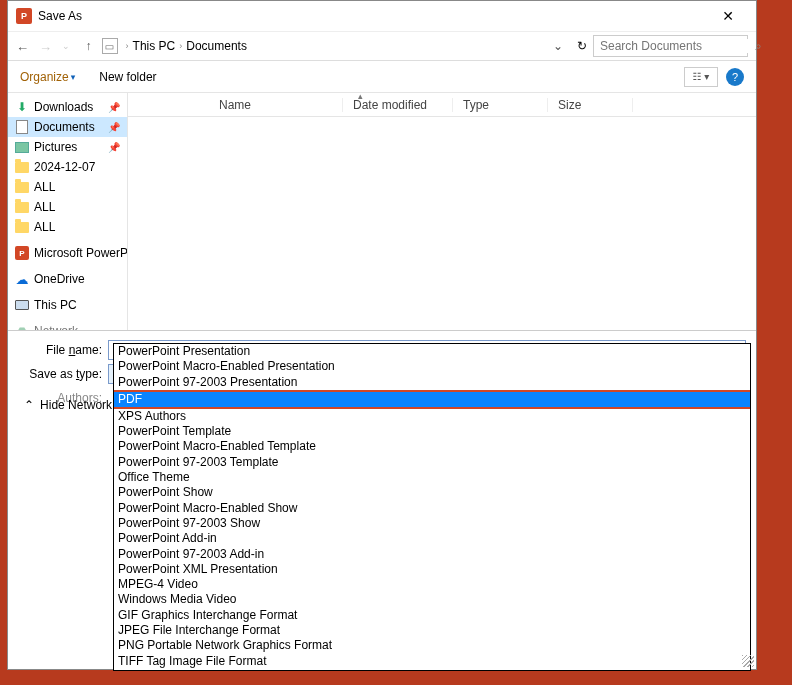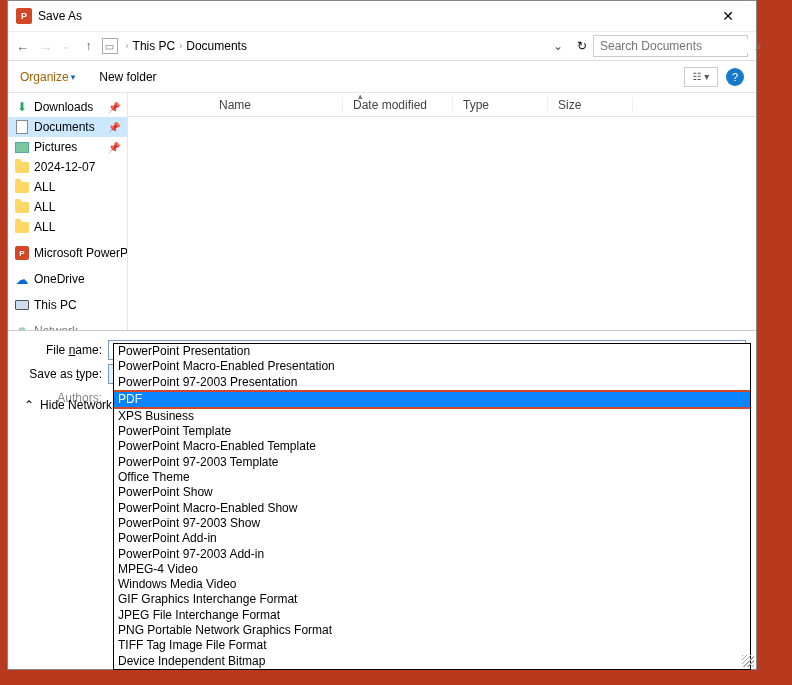--- a/index.html
+++ b/index.html
@@ -215,30 +215,31 @@
     <div class="form-row">
       <label class="authors-label">Authors:</label>
     </div>
   </div>
 
   <div class="dropdown" id="type-dropdown">
       <div class="opt">PowerPoint Presentation</div>
       <div class="opt">PowerPoint Macro-Enabled Presentation</div>
       <div class="opt">PowerPoint 97-2003 Presentation</div>
       <div class="opt selected">PDF</div>
-      <div class="opt">XPS Business</div>
+      <div class="opt">XPS Authors</div>
       <div class="opt">PowerPoint Template</div>
       <div class="opt">PowerPoint Macro-Enabled Template</div>
       <div class="opt">PowerPoint 97-2003 Template</div>
       <div class="opt">Office Theme</div>
       <div class="opt">PowerPoint Show</div>
       <div class="opt">PowerPoint Macro-Enabled Show</div>
       <div class="opt">PowerPoint 97-2003 Show</div>
       <div class="opt">PowerPoint Add-in</div>
       <div class="opt">PowerPoint 97-2003 Add-in</div>
+      <div class="opt">PowerPoint XML Presentation</div>
       <div class="opt">MPEG-4 Video</div>
       <div class="opt">Windows Media Video</div>
       <div class="opt">GIF Graphics Interchange Format</div>
       <div class="opt">JPEG File Interchange Format</div>
       <div class="opt">PNG Portable Network Graphics Format</div>
       <div class="opt">TIFF Tag Image File Format</div>
       <div class="opt">Device Independent Bitmap</div>
     </div>
 
   <div class="hide-folders">

